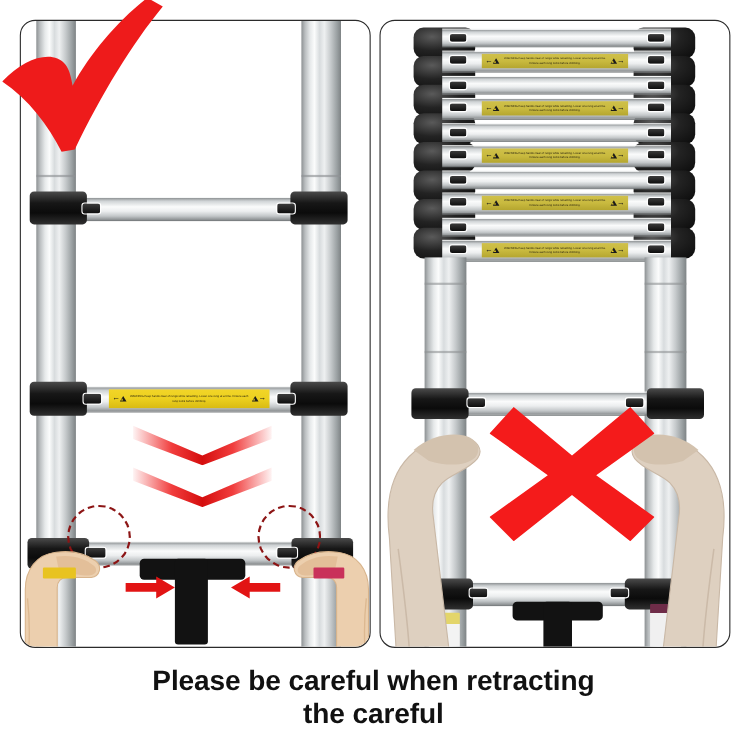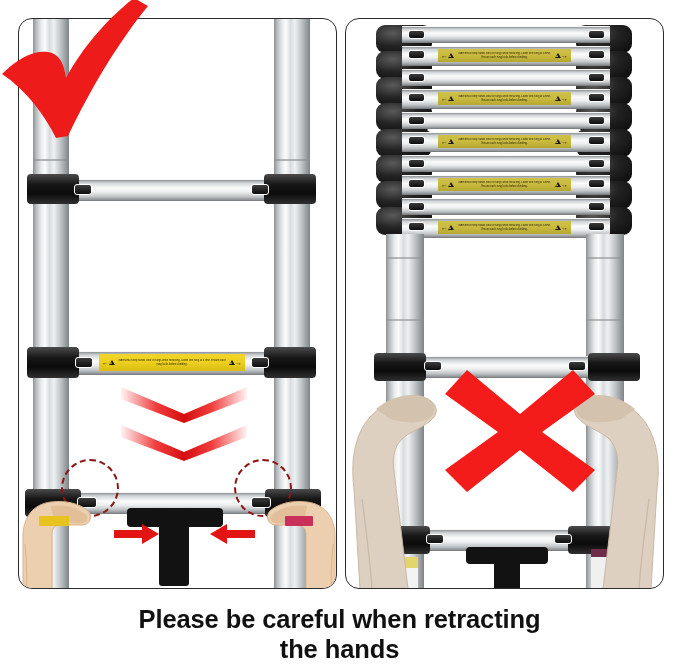--- a/index.html
+++ b/index.html
@@ -401,16 +401,16 @@
 
   <div id="x-mark">
     <svg width="150" height="122" viewBox="0 0 150 122">
       <path d="M22,0 L75,44 L128,0 L150,24 L97,62 L150,100 L128,122
                L75,80 L22,122 L0,100 L53,62 L0,24 Z" fill="#f41b1b"></path>
     </svg>
   </div>
 
   <div id="caption">
     <div>Please be careful when retracting</div>
-    <div>the hands</div>
+    <div>the careful</div>
   </div>
 
 </div>
 
 </body></html>

